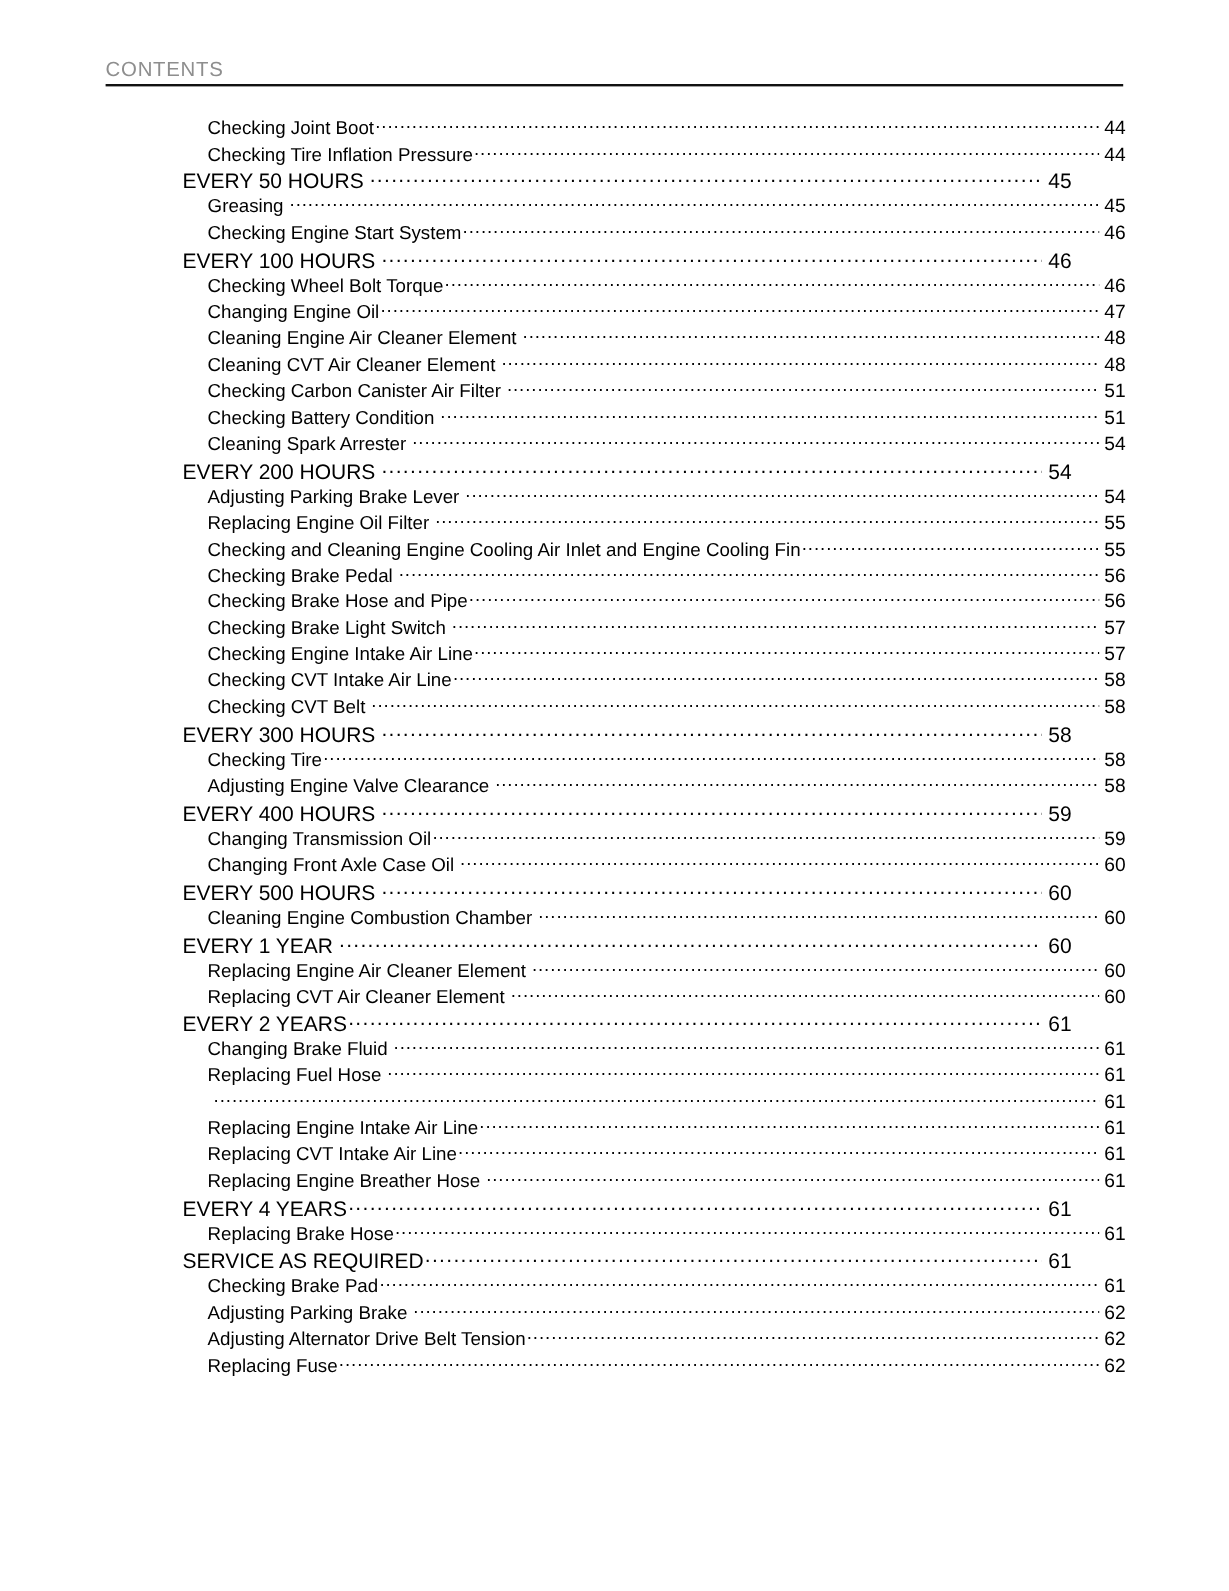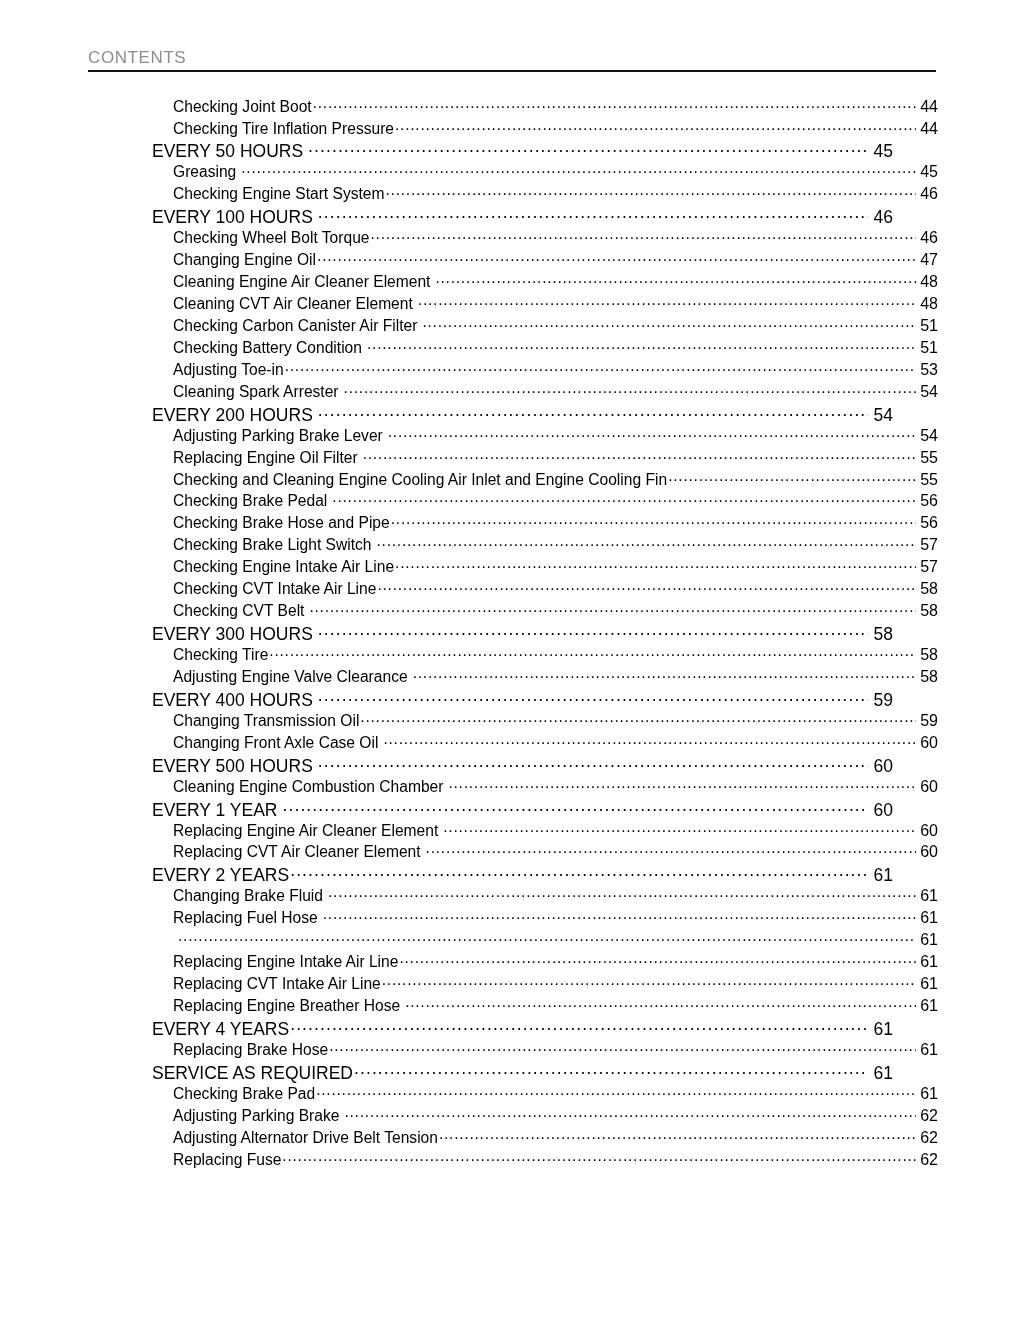--- a/index.html
+++ b/index.html
@@ -180,25 +180,20 @@
     <div class="toc-entry level-2 gap">
       <span class="entry-title">Checking Carbon Canister Air Filter</span>
       <span class="leader"></span>
       <span class="page-num">51</span>
     </div>
     <div class="toc-entry level-2 gap">
       <span class="entry-title">Checking Battery Condition</span>
       <span class="leader"></span>
       <span class="page-num">51</span>
     </div>
-    <div class="toc-entry level-2">
-      <span class="entry-title">Adjusting Toe-in</span>
-      <span class="leader"></span>
-      <span class="page-num">53</span>
-    </div>
     <div class="toc-entry level-2 gap">
       <span class="entry-title">Cleaning Spark Arrester</span>
       <span class="leader"></span>
       <span class="page-num">54</span>
     </div>
     <div class="toc-entry level-1 gap">
       <span class="entry-title">EVERY 200 HOURS</span>
       <span class="leader"></span>
       <span class="page-num">54</span>
     </div>

